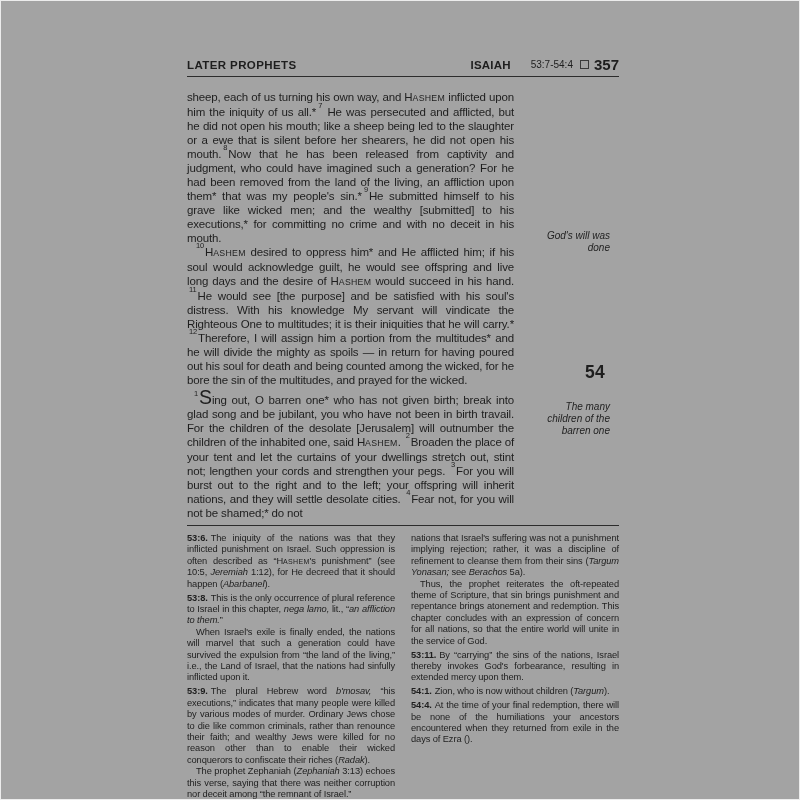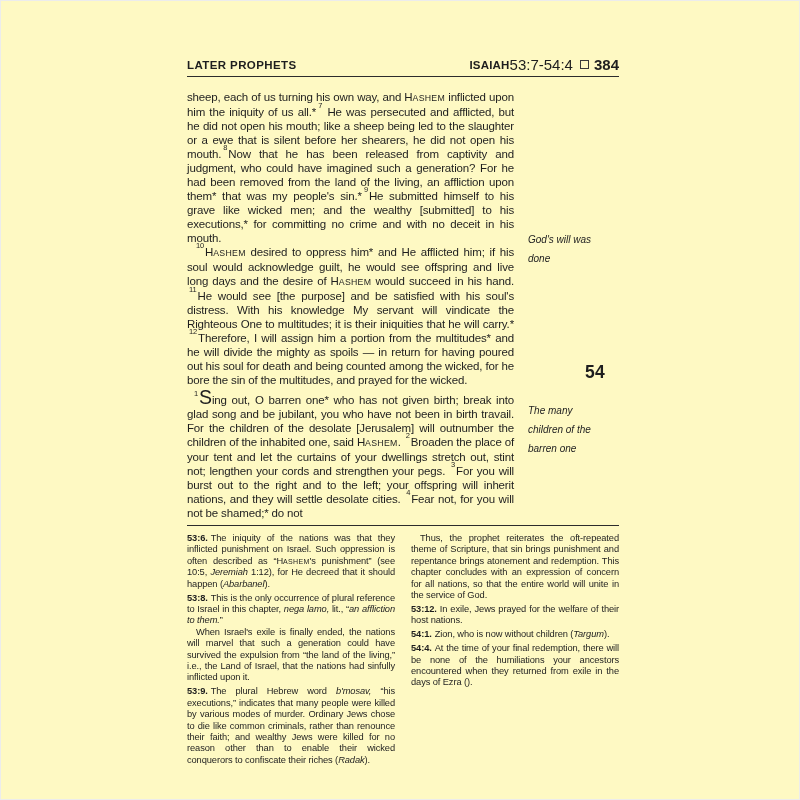--- a/index.html
+++ b/index.html
@@ -1,42 +1,42 @@
 <!DOCTYPE html>
 <html><head>
 <meta charset="utf-8">
 <title>Scanned Book Page</title>
 <style>
   html,body{margin:0;padding:0;background:#fff;}
   .canvas{
-    position:relative;width:800px;height:800px;background:#fef9c3;
+    position:relative;width:800px;height:800px;background:#a3a3a3;
     border:1px solid #ececec;box-sizing:border-box;
     font-family:"Liberation Sans","DejaVu Sans",sans-serif;color:#1e1e1e;
     overflow:hidden;
   }
   .content{position:absolute;left:186px;top:55px;width:432px;}
   .pghead{display:flex;justify-content:space-between;align-items:baseline;}
   .hleft{font-weight:700;font-size:11.5px;letter-spacing:.4px;}
   .hright{display:inline-flex;align-items:center;}
   .book{font-weight:700;font-size:11.5px;letter-spacing:.2px;}
-  .ref{font-size:15px;margin-left:0;}
+  .ref{font-size:10px;margin-left:20px;}
   .sq{display:inline-block;width:7px;height:7px;border:1.2px solid #3a3a3a;margin:0 5px 0 7px;}
   .pgnum{font-weight:700;font-size:15px;}
   .hrule{border-top:1.5px solid #2c2c2c;margin-top:3px;}
 
   .bodywrap{position:relative;margin-top:13px;min-height:399px;}
   .maincol{width:327px;font-size:11.5px;line-height:14px;letter-spacing:-.15px;text-align:justify;}
   .mt{margin:0;}
   .mt.p2{text-indent:7px;}
   .mt.p3{margin-top:6px;text-indent:5px;}
   sup.v{font-size:7.5px;line-height:0;position:relative;top:-3.5px;margin:0 1px 0 2px;font-weight:400;}
   .bigcap{font-size:19.5px;line-height:0;}
   .scaps{font-size:.76em;letter-spacing:.3px;}
 
-  .mnote{position:absolute;left:341px;width:82px;font-style:italic;font-size:10px;line-height:19px;letter-spacing:0;color:#222;text-align:left;}
+  .mnote{position:absolute;left:341px;width:82px;font-style:italic;font-size:10px;line-height:12px;letter-spacing:0;color:#222;text-align:right;}
   .mnote.gods{top:140px;}
   .mnote.many{top:311px;}
   .chnum{position:absolute;right:14px;top:272px;font-size:17.5px;font-weight:700;letter-spacing:.3px;}
 
   .fnrule{border-top:1.2px solid #2c2c2c;margin-top:5px;}
   .fncols{display:flex;gap:16px;margin-top:7px;}
   .fncol{width:208px;font-size:9.3px;line-height:11.4px;letter-spacing:-.1px;text-align:justify;}
   .fnb{margin:0;}
   .fnb + .fnb{margin-top:2.5px;}
   .fnb.ind{margin-top:0;text-indent:9px;}
@@ -48,21 +48,21 @@
 
 <div class="canvas">
   <main class="content">
 
     <div class="pghead">
       <span class="hleft">LATER PROPHETS</span>
       <span class="hright">
         <span class="book">ISAIAH</span>
         <span class="ref">53:7-54:4</span>
         <span class="sq"></span>
-        <span class="pgnum">384</span>
+        <span class="pgnum">357</span>
       </span>
     </div>
     <div class="hrule"></div>
 
     <div class="bodywrap">
       <div class="maincol">
 
         <p class="mt p1"><span>sheep, each of us turning his own way, and H<span class="scaps">ASHEM</span> inflicted upon him the iniquity of us all.*</span><sup class="v">7</sup><span> He was persecuted and afflicted, but he did not open his mouth; like a sheep being led to the slaughter or a ewe that is silent before her shearers, he did not open his mouth.</span><sup class="v">8</sup><span>Now that he has been released from captivity and judgment, who could have imagined such a generation? For he had been removed from the land of the living, an affliction upon them* that was my people's sin.*</span><sup class="v">9</sup><span>He submitted himself to his grave like wicked men; and the wealthy [submitted] to his executions,* for committing no crime and with no deceit in his mouth.</span></p>
 
         <p class="mt p2"><sup class="v">10</sup><span>H<span class="scaps">ASHEM</span> desired to oppress him* and He afflicted him; if his soul would acknowledge guilt, he would see offspring and live long days and the desire of H<span class="scaps">ASHEM</span> would succeed in his hand. </span><sup class="v">11</sup><span>He would see [the purpose] and be satisfied with his soul's distress. With his knowledge My servant will vindicate the Righteous One to multitudes; it is their iniquities that he will carry.* </span><sup class="v">12</sup><span>Therefore, I will assign him a portion from the multitudes* and he will divide the mighty as spoils — in return for having poured out his soul for death and being counted among the wicked, for he bore the sin of the multitudes, and prayed for the wicked.</span></p>
@@ -77,24 +77,26 @@
     </div>
 
     <div class="fnrule"></div>
 
     <div class="fncols">
       <div class="fncol">
         <p class="fnb"><b class="fnl">53:6.</b><span class="fnt">The iniquity of the nations was that they inflicted punishment on Israel. Such oppression is often described as “H<span class="scaps">ASHEM</span>'s punishment” (see 10:5, <i>Jeremiah</i> 1:12), for He decreed that it should happen (<i>Abarbanel</i>).</span></p>
         <p class="fnb"><b class="fnl">53:8.</b><span class="fnt">This is the only occurrence of plural reference to Israel in this chapter, <i>nega lamo,</i> lit., “<i>an affliction to them.</i>”</span></p>
         <p class="fnb ind"><span class="fnt">When Israel's exile is finally ended, the nations will marvel that such a generation could have survived the expulsion from “the land of the living,” i.e., the Land of Israel, that the nations had sinfully inflicted upon it.</span></p>
         <p class="fnb"><b class="fnl">53:9.</b><span class="fnt">The plural Hebrew word <i>b'mosav,</i> “his executions,” indicates that many people were killed by various modes of murder. Ordinary Jews chose to die like common criminals, rather than renounce their faith; and wealthy Jews were killed for no reason other than to enable their wicked conquerors to confiscate their riches (<i>Radak</i>).</span></p>
+        <p class="fnb ind"><span class="fnt">The prophet Zephaniah (<i>Zephaniah</i> 3:13) echoes this verse, saying that there was neither corruption nor deceit among “the remnant of Israel.”</span></p>
 
       </div>
       <div class="fncol">
+        <p class="fnb"><span class="fnt">nations that Israel's suffering was not a punishment implying rejection; rather, it was a discipline of refinement to cleanse them from their sins (<i>Targum Yonasan;</i> see <i>Berachos</i> 5a).</span></p>
         <p class="fnb ind"><span class="fnt">Thus, the prophet reiterates the oft-repeated theme of Scripture, that sin brings punishment and repentance brings atonement and redemption. This chapter concludes with an expression of concern for all nations, so that the entire world will unite in the service of God.</span></p>
-        <p class="fnb"><b class="fnl">53:12.</b><span class="fnt">In exile, Jews prayed for the welfare of their host nations.</span></p>
+        <p class="fnb"><b class="fnl">53:11.</b><span class="fnt">By “carrying” the sins of the nations, Israel thereby invokes God's forbearance, resulting in extended mercy upon them.</span></p>
         <p class="fnb"><b class="fnl">54:1.</b><span class="fnt">Zion, who is now without children (<i>Targum</i>).</span></p>
         <p class="fnb"><b class="fnl">54:4.</b><span class="fnt">At the time of your final redemption, there will be none of the humiliations your ancestors encountered when they returned from exile in the days of Ezra ().</span></p>
       </div>
     </div>
 
   </main>
 </div>
 
 </body></html>

